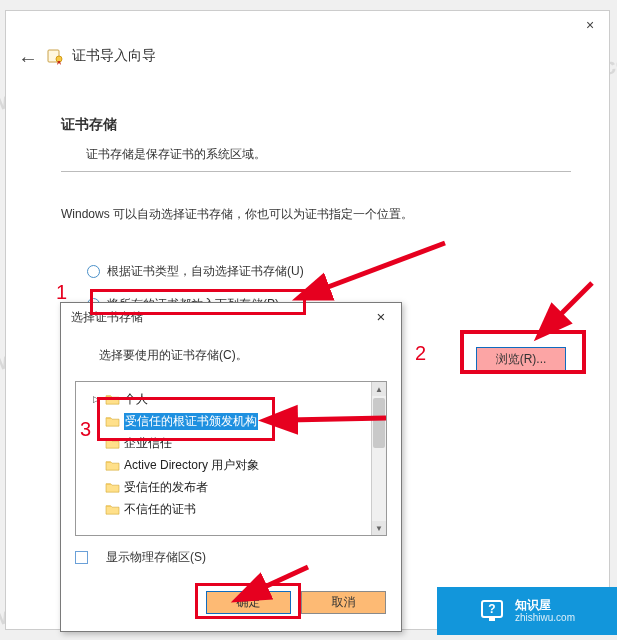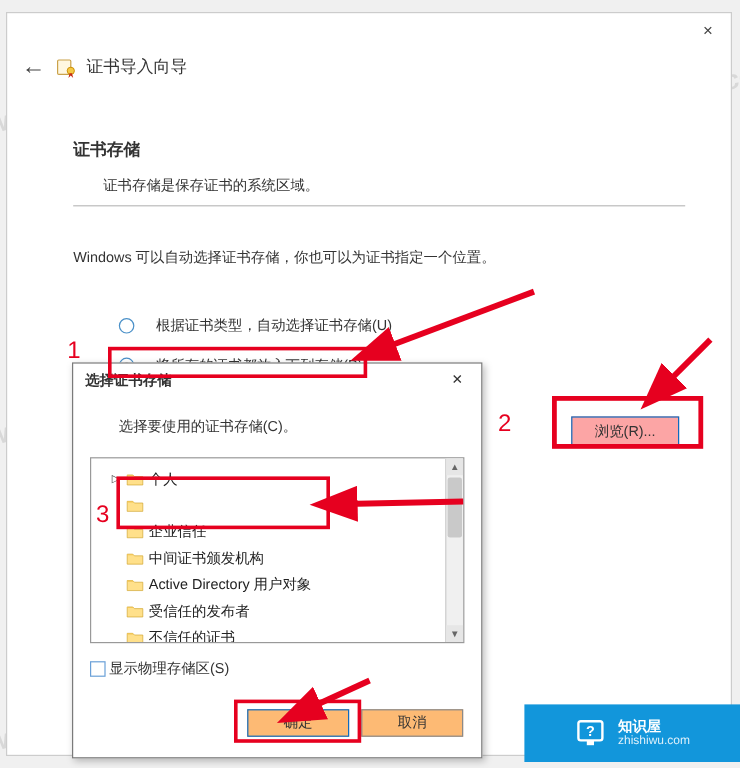--- a/index.html
+++ b/index.html
@@ -69,24 +69,24 @@
     width: 510px;
     border-top: 1px solid #bbb;
   }
   .para1 {
     position: absolute;
     left: 55px; top: 195px;
     font-size: 12px;
   }
   .radio-row {
     position: absolute;
-    left: 93px;
-    display: flex;
-    align-items: center;
-    gap: 18px;
+    left: 81px;
+    display: flex;
+    align-items: center;
+    gap: 7px;
   }
   .radio-row.r1 { top: 252px; }
   .radio-row.r2 { top: 285px; }
   .radio-btn {
     width: 13px; height: 13px;
     border: 1px solid #4a90c8;
     border-radius: 50%;
     box-sizing: border-box;
     display: inline-flex;
     align-items: center;
@@ -126,21 +126,20 @@
     background: #fff;
     border: 1px solid #7a7a7a;
     box-sizing: border-box;
     box-shadow: 2px 2px 6px rgba(0,0,0,0.25);
     z-index: 50;
   }
   .popup-title {
     position: absolute;
     left: 10px; top: 6px;
     font-size: 12px;
-    font-weight: bold;
   }
   .popup-close {
     position: absolute;
     right: 8px; top: 4px;
     font-size: 15px;
     color: #333;
     width: 24px; height: 18px;
     display: flex;
     align-items: center;
     justify-content: center;
@@ -212,21 +211,21 @@
     width: 9px;
     font-size: 9px;
     color: #444;
     text-align: center;
   }
   .chk-row {
     position: absolute;
     left: 14px; top: 246px;
     display: flex;
     align-items: center;
-    gap: 3px;
+    gap: 18px;
     font-size: 12px;
   }
   .chk {
     width: 13px; height: 13px;
     border: 1px solid #6aa0d8;
     box-sizing: border-box;
     background: #fff;
   }
   .popup-btn {
     position: absolute;
@@ -347,36 +346,29 @@
             <path d="M1 3 L6 3 L7 4 L1 4 Z" fill="#f2c556"></path>
           </svg>
           <span class="label-span">个人</span>
         </div>
         <div class="tree-item selected">
           <span class="tree-first-caret"></span>
           <svg class="folder-icon" viewBox="0 0 16 14">
             <path d="M1 3 L6 3 L7.5 4.5 L15 4.5 L15 12 L1 12 Z" fill="#ffe08a" stroke="#cfa32b" stroke-width="0.6"></path>
             <path d="M1 3 L6 3 L7 4 L1 4 Z" fill="#f2c556"></path>
           </svg>
+          <span class="label-span">受信任的根证书颁发机构</span>
         </div>
         <div class="tree-item">
           <span class="tree-first-caret"></span>
           <svg class="folder-icon" viewBox="0 0 16 14">
             <path d="M1 3 L6 3 L7.5 4.5 L15 4.5 L15 12 L1 12 Z" fill="#ffe08a" stroke="#cfa32b" stroke-width="0.6"></path>
             <path d="M1 3 L6 3 L7 4 L1 4 Z" fill="#f2c556"></path>
           </svg>
           <span class="label-span">企业信任</span>
-        </div>
-        <div class="tree-item">
-          <span class="tree-first-caret"></span>
-          <svg class="folder-icon" viewBox="0 0 16 14">
-            <path d="M1 3 L6 3 L7.5 4.5 L15 4.5 L15 12 L1 12 Z" fill="#ffe08a" stroke="#cfa32b" stroke-width="0.6"></path>
-            <path d="M1 3 L6 3 L7 4 L1 4 Z" fill="#f2c556"></path>
-          </svg>
-          <span class="label-span">中间证书颁发机构</span>
         </div>
         <div class="tree-item">
           <span class="tree-first-caret"></span>
           <svg class="folder-icon" viewBox="0 0 16 14">
             <path d="M1 3 L6 3 L7.5 4.5 L15 4.5 L15 12 L1 12 Z" fill="#ffe08a" stroke="#cfa32b" stroke-width="0.6"></path>
             <path d="M1 3 L6 3 L7 4 L1 4 Z" fill="#f2c556"></path>
           </svg>
           <span class="label-span">Active Directory 用户对象</span>
         </div>
         <div class="tree-item">

